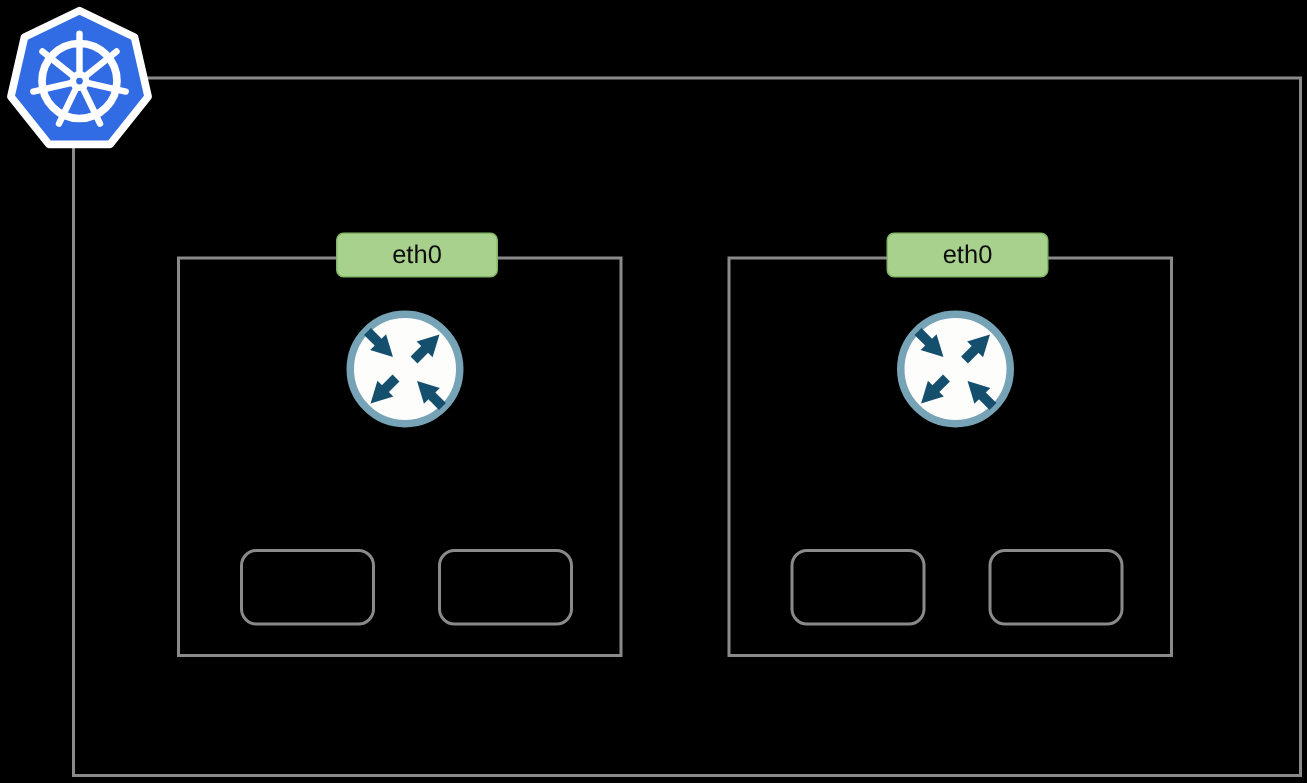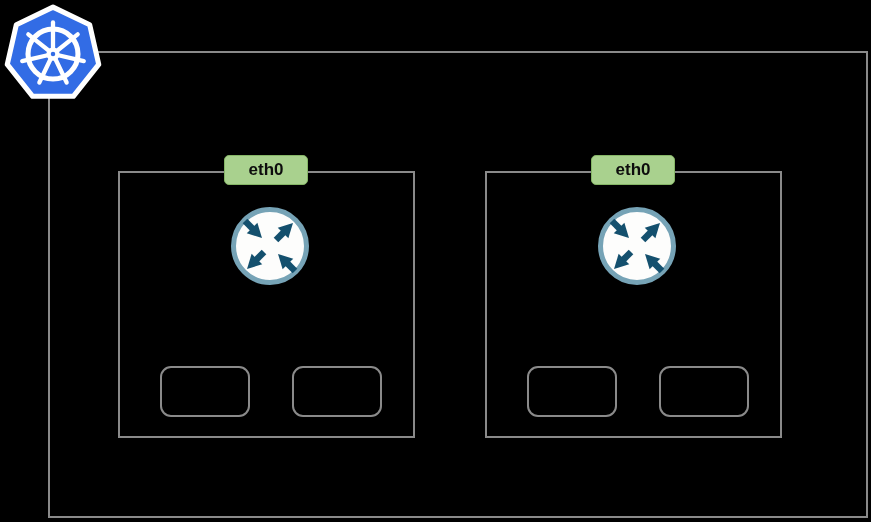--- a/index.html
+++ b/index.html
@@ -41,29 +41,29 @@
     border: 2px solid #8a8a8a;
     box-sizing: border-box;
     z-index: 2;
   }
   .node-1 { left: 118px; }
   .node-2 { left: 485px; }
   .iface-badge {
     position: absolute;
     top: -18px;
     left: 104px;
-    width: 84px;
+    width: 108px;
     height: 30px;
     background: #a9d18e;
     border: 1px solid #85b566;
     border-radius: 5px;
     box-sizing: border-box;
     color: #0d0d0d;
     font-size: 17px;
-    font-weight: bold;
+    font-weight: normal;
     display: flex;
     align-items: center;
     justify-content: center;
     z-index: 4;
   }
   .router-wrap {
     position: absolute;
     left: 110px;
     top: 33px;
     width: 80px;

